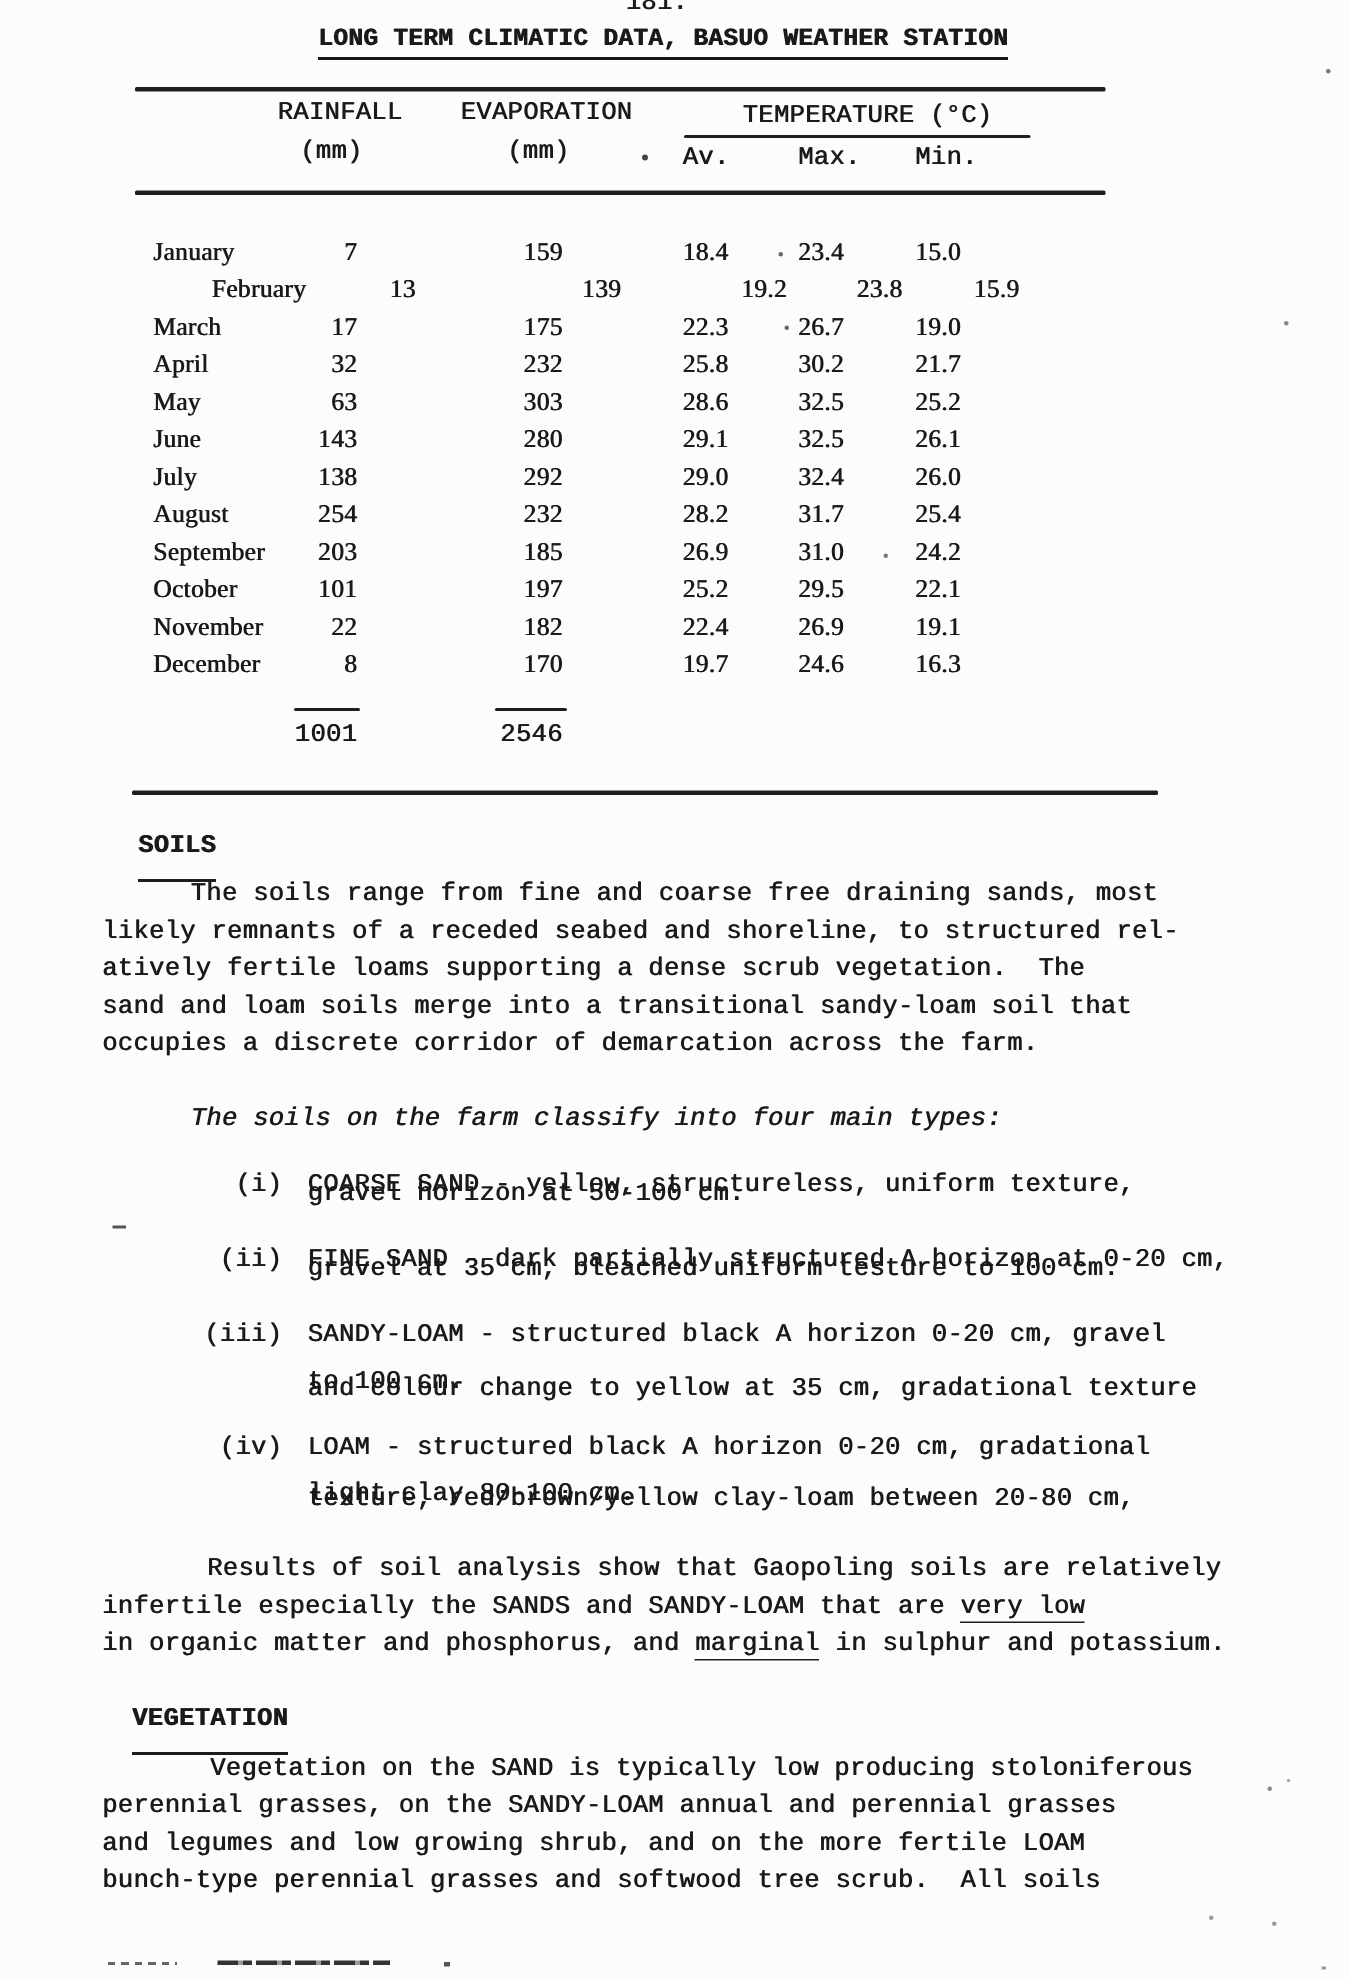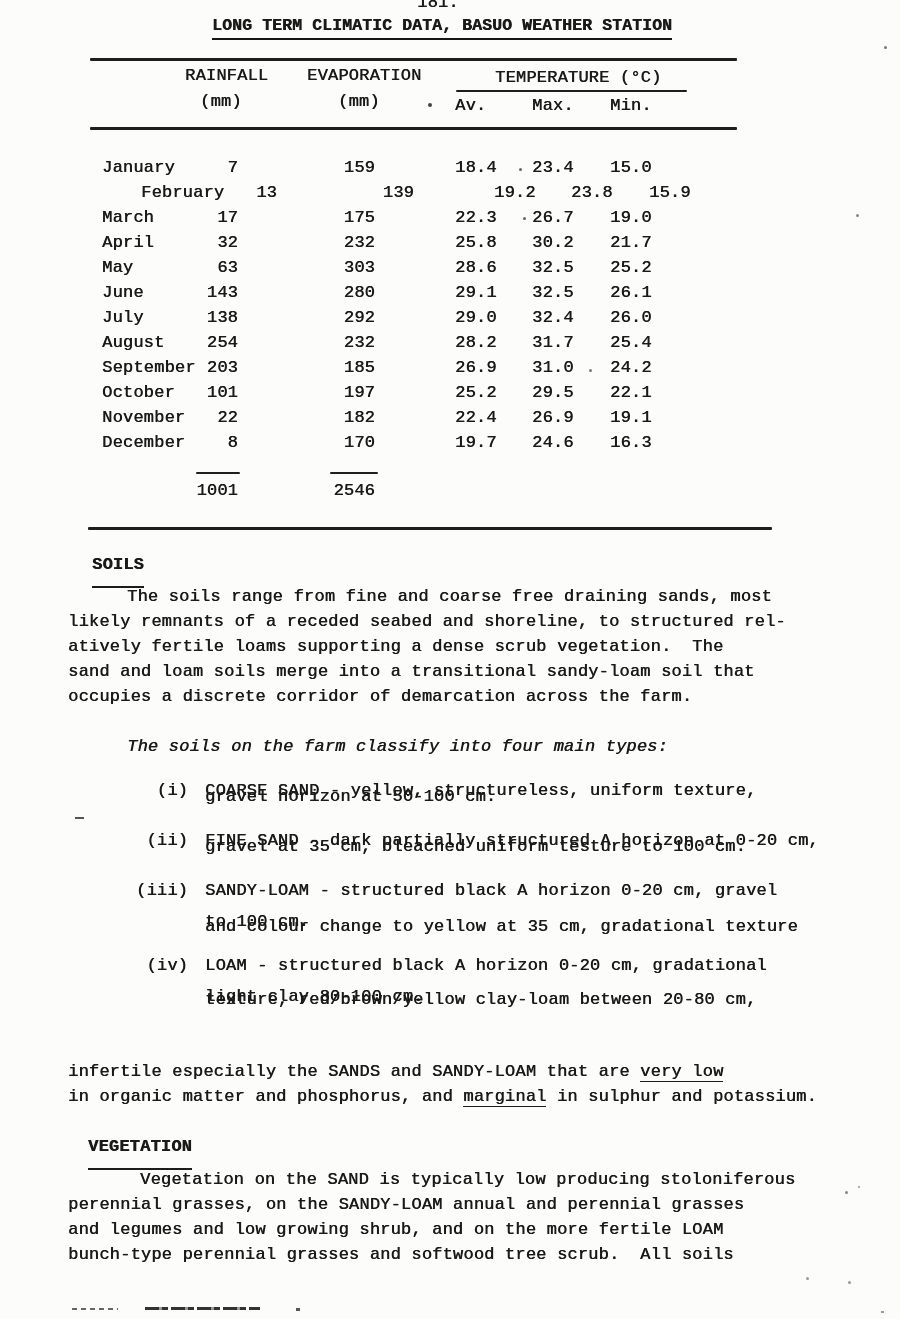--- a/index.html
+++ b/index.html
@@ -14,21 +14,21 @@
   .rule{position:absolute;background:#1e1e1e;border-radius:1px;}
   .page-title{
     position:absolute;left:212px;top:16px;white-space:pre;
     font-size:16.5px;font-weight:bold;letter-spacing:0.1px;
     border-bottom:2.5px solid #161616;padding-bottom:3px;line-height:19px;
   }
   .section-heading{
     position:absolute;white-space:pre;font-weight:bold;
     border-bottom:2px solid #1c1c1c;padding-bottom:12px;line-height:18px;
   }
-  .trow{position:absolute;left:0;width:720px;height:20px;}
+  .trow{position:absolute;left:0;width:720px;height:20px;font-family:Liberation Serif, serif;}
   .cell{position:absolute;white-space:pre;line-height:19px;}
   .c-month{left:102px;}
   .c-rain{left:145px;width:93px;text-align:right;}
   .c-evap{left:282px;width:93px;text-align:right;}
   .c-av{left:455px;}
   .c-max{left:532px;}
   .c-min{left:610px;}
   .li-label{position:absolute;left:98px;width:90px;text-align:right;white-space:pre;}
   .li-text{position:absolute;left:205px;white-space:pre;}
   .uw{border-bottom:1.6px solid #1c1c1c;}
@@ -188,20 +188,21 @@
   </div>
   <div class="line" style="left:205px;top:917px;">and colour change to yellow at 35 cm, gradational texture</div>
   <div class="line" style="left:205px;top:912px;">to 100 cm.</div>
 
   <div class="line" style="left:0;top:937px;width:900px;">
     <span class="li-label">(iv)</span><span class="li-text">LOAM - structured black A horizon 0-20 cm, gradational</span>
   </div>
   <div class="line" style="left:205px;top:962px;margin-top:28px;">texture, red/brown/yellow clay-loam between 20-80 cm,</div>
   <div class="line" style="left:205px;top:987px;">light clay 80-100 cm.</div>
 
+  <div class="line" style="left:138px;top:1037px;">Results of soil analysis show that Gaopoling soils are relatively</div>
   <div class="line" style="left:68px;top:1062px;"><span>infertile especially the SANDS and SANDY-LOAM that are </span><span class="uw">very low</span></div>
   <div class="line" style="left:68px;top:1087px;"><span>in organic matter and phosphorus, and </span><span class="uw">marginal</span><span> in sulphur and potassium.</span></div>
 
   <div class="section-heading" style="left:88px;top:1138px;">VEGETATION</div>
 
   <div class="line" style="left:140px;top:1170px;">Vegetation on the SAND is typically low producing stoloniferous</div>
   <div class="line" style="left:68px;top:1195px;">perennial grasses, on the SANDY-LOAM annual and perennial grasses</div>
   <div class="line" style="left:68px;top:1220px;">and legumes and low growing shrub, and on the more fertile LOAM</div>
   <div class="line" style="left:68px;top:1245px;">bunch-type perennial grasses and softwood tree scrub.  All soils</div>
 

